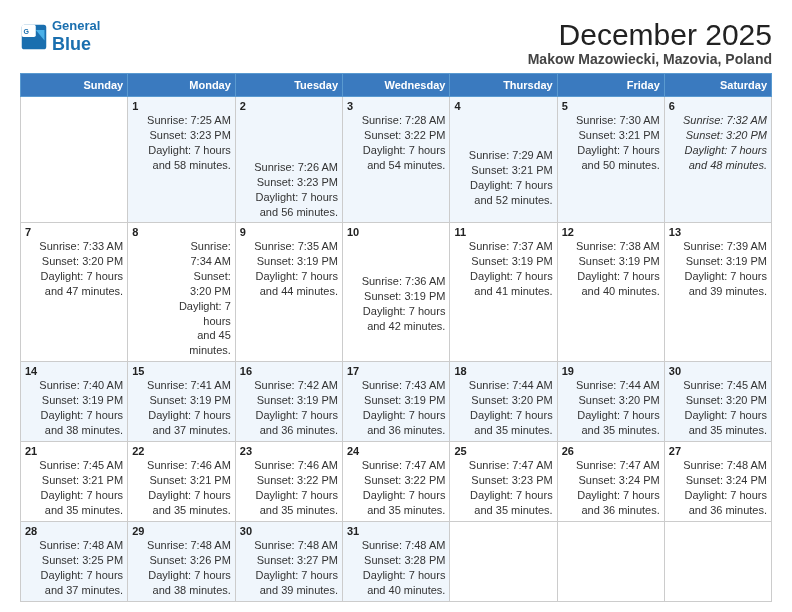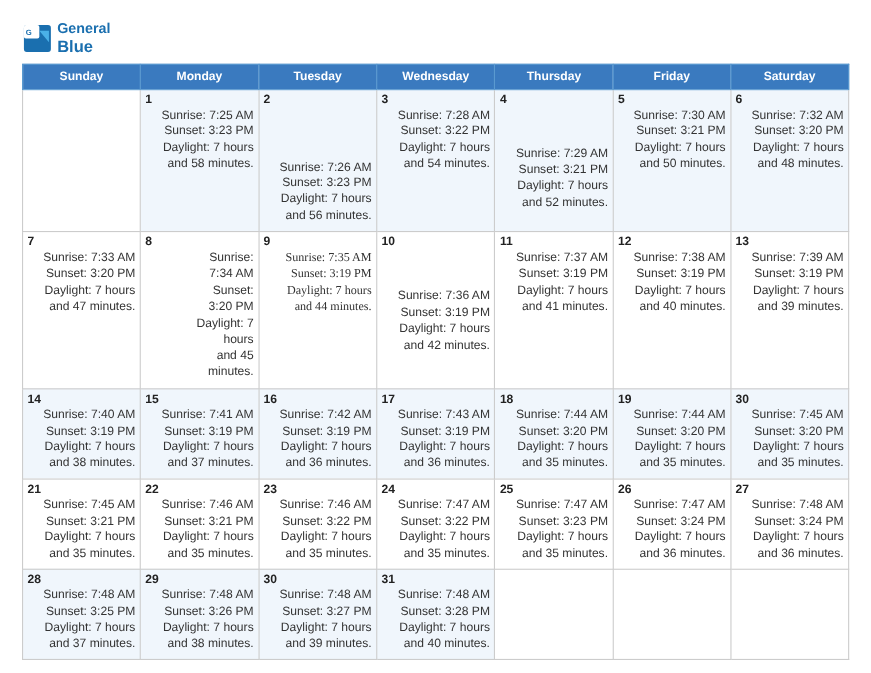--- a/index.html
+++ b/index.html
@@ -55,22 +55,22 @@
     }
     .calendar {
       width: 100%;
       border-collapse: collapse;
       flex: 1;
       font-size: 9.5px;
     }
     .calendar thead th {
       background: #3a7abf;
       color: #fff;
-      padding: 5px 16px;
-      text-align: center;
+      padding: 5px 4px;
+      text-align: right;
       font-size: 11px;
       font-weight: bold;
       border: 1px solid #5a9ad0;
     }
     .calendar tbody td {
       border: 1px solid #ccc;
       vertical-align: top;
       padding: 3px 4px;
       width: 108px;
       min-height: 70px;
@@ -106,22 +106,26 @@
   <div class="header-row">
     <div class="logo">
       <svg class="logo-icon" viewBox="0 0 32 32">
         <rect x="2" y="2" width="28" height="28" rx="3" fill="#1a6faf"></rect>
         <polygon points="18,8 28,8 28,20" fill="#4ab0e8"></polygon>
         <rect x="2" y="2" width="16" height="14" rx="2" fill="white"></rect>
         <text x="4" y="12" font-size="8" font-weight="bold" fill="#1a6faf">G</text>
       </svg>
       <div class="logo-text">
           <div style="color:#1a6faf;font-weight:bold;font-size:13px;">General</div>
-          <div style="color:#1a6faf;font-weight:bold;font-size:15px;">Blue</div>
+          <div style="color:#1a6faf;font-weight:bold;font-size:18px;">Blue</div>
         </div>
+    </div>
+    <div class="title-block">
+      <div class="main-title">December 2025</div>
+      <div class="subtitle">Makow Mazowiecki, Mazovia, Poland</div>
     </div>
   </div>
 
   <table class="calendar">
     <thead>
       <tr>
       <th>Sunday</th>
           <th>Monday</th>
           <th>Tuesday</th>
           <th>Wednesday</th>
@@ -163,21 +167,21 @@
           </td>
           <td>
             <span class="day-number">5</span>
             <div class="day-info" style="white-space: pre-line;">Sunrise: 7:30 AM
 Sunset: 3:21 PM
 Daylight: 7 hours
 and 50 minutes.</div>
           </td>
           <td>
             <span class="day-number">6</span>
-            <div class="day-info" style="white-space: pre-line;">Sunrise: 7:32 AM
+            <div class="day-info" style="white-space: pre-line; font-style: italic;">Sunrise: 7:32 AM
 Sunset: 3:20 PM
 Daylight: 7 hours
 and 48 minutes.</div>
           </td>
         </tr>
         <tr>
           <td>
             <span class="day-number">7</span>
             <div class="day-info" style="white-space: pre-line;">Sunrise: 7:33 AM
 Sunset: 3:20 PM
@@ -186,21 +190,21 @@
           </td>
           <td>
             <span class="day-number">8</span>
             <div class="day-info" style="white-space: pre-line; margin-left: 39px;">Sunrise: 7:34 AM
 Sunset: 3:20 PM
 Daylight: 7 hours
 and 45 minutes.</div>
           </td>
           <td>
             <span class="day-number">9</span>
-            <div class="day-info" style="white-space: pre-line; font-family: Liberation Serif, serif;">Sunrise: 7:35 AM
+            <div class="day-info" style="white-space: pre-line;">Sunrise: 7:35 AM
 Sunset: 3:19 PM
 Daylight: 7 hours
 and 44 minutes.</div>
           </td>
           <td>
             <span class="day-number">10</span>
             <div class="day-info" style="white-space: pre-line; margin-top: 36px;">Sunrise: 7:36 AM
 Sunset: 3:19 PM
 Daylight: 7 hours
 and 42 minutes.</div>

